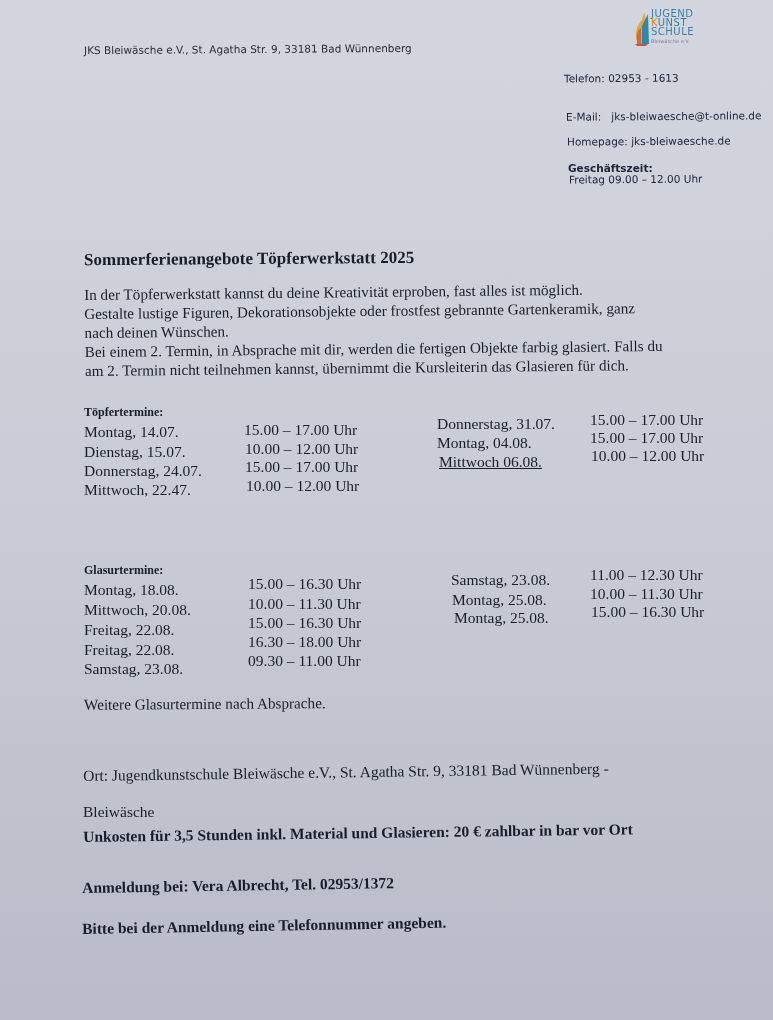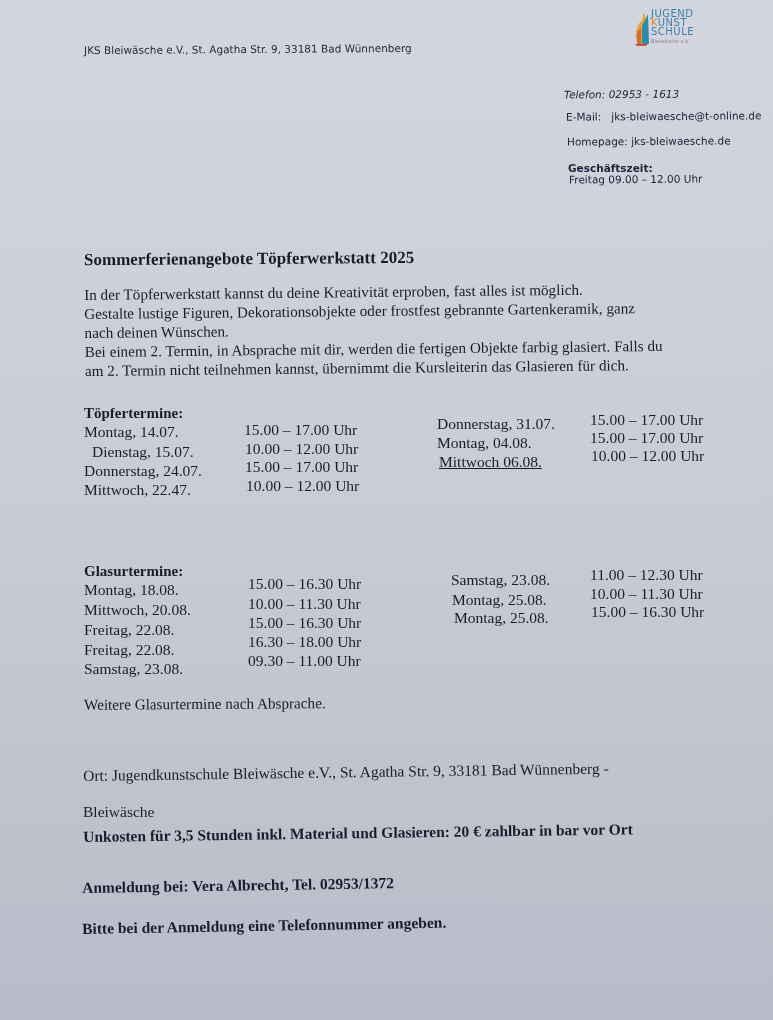--- a/index.html
+++ b/index.html
@@ -22,21 +22,21 @@
   .sender { left:84px; top:43px; font-size:10.5px; color:#2a2d3a; transform:rotate(-0.4deg); }
 
   .contact { font-size:10.5px; color:#22253a; }
   .contact b { font-weight:bold; }
 
   .title { left:84px; top:249px; font-size:17px; font-weight:bold; transform:rotate(-0.4deg); }
 
   .intro { left:84px; top:285px; font-size:15.2px; line-height:19px; transform:rotate(-0.6deg); transform-origin:left top; }
   .intro div { white-space:nowrap; }
 
-  .section-h { font-size:15px; font-weight:bold; }
+  .section-h { font-size:12px; font-weight:bold; }
   .row { position:absolute; font-size:15.5px; white-space:nowrap; }
 
   .footer-line { font-size:15.5px; }
   .footer-bold { font-size:15.5px; font-weight:bold; }
 </style>
 </head>
 <body>
 
 <div class="logo sans">
   <svg class="logo-mark" viewBox="0 0 16 36">
@@ -48,21 +48,21 @@
   <div class="logo-text">
     <div>JUGEND</div>
     <div><span class="k">K</span><span>UNST</span></div>
     <div>SCHULE</div>
   </div>
   <div class="logo-sub">Bleiwäsche e.V.</div>
 </div>
 
 <div class="abs sans sender">JKS Bleiwäsche e.V., St. Agatha Str. 9, 33181 Bad Wünnenberg</div>
 
-<div class="abs sans contact" style="left:564px; top:88px; transform:rotate(-0.4deg);font-style:italic;">Telefon: 02953 - 1613</div>
+<div class="abs sans contact" style="left:564px; top:72px; transform:rotate(-0.4deg);">Telefon: 02953 - 1613</div>
 <div class="abs sans contact" style="left:566px; top:110px; transform:rotate(-0.4deg);">
   <span>E-Mail:</span>&nbsp;&nbsp;
   <span>jks-bleiwaesche@t-online.de</span>
 </div>
 <div class="abs sans contact" style="left:567px; top:135px; transform:rotate(-0.4deg);">Homepage: jks-bleiwaesche.de</div>
 <div class="abs sans contact" style="left:568px; top:162px;"><b>Geschäftszeit:</b></div>
 <div class="abs sans contact" style="left:569px; top:173px; transform:rotate(-0.4deg);">Freitag 09.00 – 12.00 Uhr</div>
 
 <div class="abs serif title">Sommerferienangebote Töpferwerkstatt 2025</div>
 
@@ -72,21 +72,21 @@
   <div>nach deinen Wünschen.</div>
   <div>Bei einem 2. Termin, in Absprache mit dir, werden die fertigen Objekte farbig glasiert. Falls du</div>
   <div>am 2. Termin nicht teilnehmen kannst, übernimmt die Kursleiterin das Glasieren für dich.</div>
 </div>
 
 <div class="abs serif section-h" style="left:84px; top:405px;">Töpfertermine:</div>
 
 <div>
   <div class="row serif" style="left:84px; top:423px;"><span>Montag, 14.07.</span></div>
   <div class="row serif" style="left:244px; top:421px;">15.00 – 17.00 Uhr</div>
-  <div class="row serif" style="left:92px; top:443px;"><span>Dienstag, 15.07.</span></div>
+  <div class="row serif" style="left:84px; top:443px;"><span>Dienstag, 15.07.</span></div>
   <div class="row serif" style="left:245px; top:440px;">10.00 – 12.00 Uhr</div>
   <div class="row serif" style="left:84px; top:462px;"><span>Donnerstag, 24.07.</span></div>
   <div class="row serif" style="left:245px; top:458px;">15.00 – 17.00 Uhr</div>
   <div class="row serif" style="left:84px; top:481px;"><span>Mittwoch, 22.47.</span></div>
   <div class="row serif" style="left:246px; top:477px;">10.00 – 12.00 Uhr</div>
 </div>
 
 <div>
   <div class="row serif" style="left:437px; top:415px;">Donnerstag, 31.07.</div>
   <div class="row serif" style="left:590px; top:411px;">15.00 – 17.00 Uhr</div>

